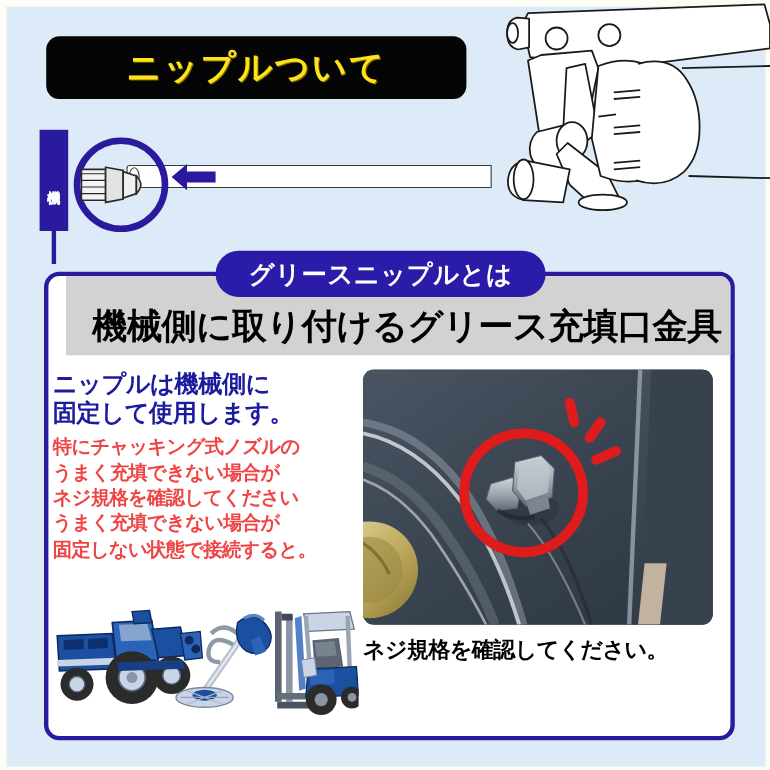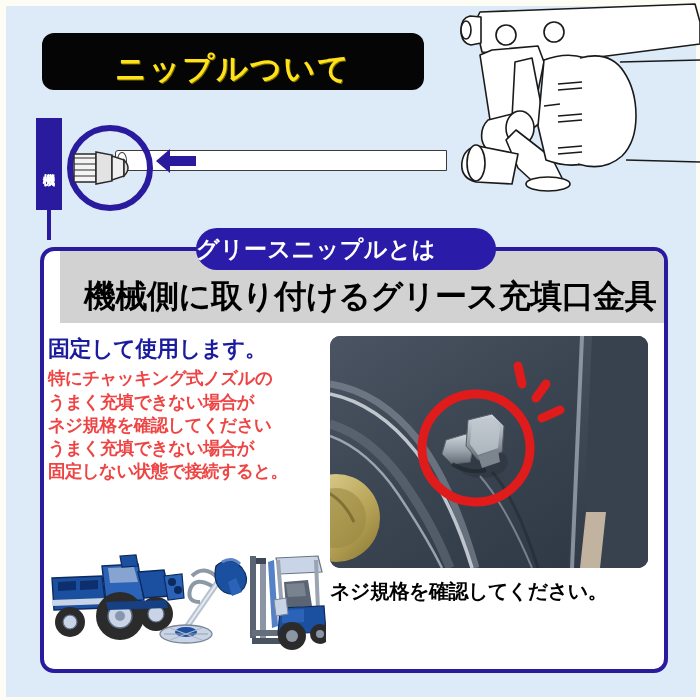--- a/index.html
+++ b/index.html
@@ -22,21 +22,21 @@
     background: #dcebf7;
   }
 
   
   .title-bar {
     position: absolute;
     left: 42px; top: 33px;
     width: 382px; height: 57px;
     background: #050505;
     border-radius: 12px;
-    display: flex; align-items: flex-end; justify-content: center;
+    display: flex; align-items: center; justify-content: center;
     z-index: 6;
   }
   .title-bar .title-text {
     color: #ffe21a;
     font-size: 31px;
     font-weight: bold;
     letter-spacing: 2px;
     text-shadow: 1px 1px 0 #7a6a00;
   }
 
@@ -126,21 +126,21 @@
     letter-spacing: -0.5px;
     white-space: nowrap;
   }
 
   .pill {
     position: absolute;
     left: 196px; top: 228px;
     width: 300px; height: 42px;
     background: #2a1ba8;
     border-radius: 21px;
-    display: flex; align-items: center; justify-content: flex-start;
+    display: flex; align-items: center; justify-content: center;
     z-index: 7;
   }
   .pill span {
     color: #ffffff;
     font-size: 23px;
     font-weight: bold;
     letter-spacing: 0.5px;
   }
 
   
@@ -270,20 +270,21 @@
       <span class="headline">機械側に取り付けるグリース充填口金具</span>
     </div>
   </div>
 
   <div class="pill">
     <span>グリースニップルとは</span>
   </div>
 
   <div class="body-left">
     <div class="sub-head">
+      <div>ニップルは機械側に</div>
       <div>固定して使用します。</div>
     </div>
     <div class="body-para">
       <div>特にチャッキング式ノズルの</div>
       <div>うまく充填できない場合が</div>
       <div>ネジ規格を確認してください</div>
       <div>うまく充填できない場合が</div>
       <div>固定しない状態で接続すると。</div>
     </div>
   </div>

